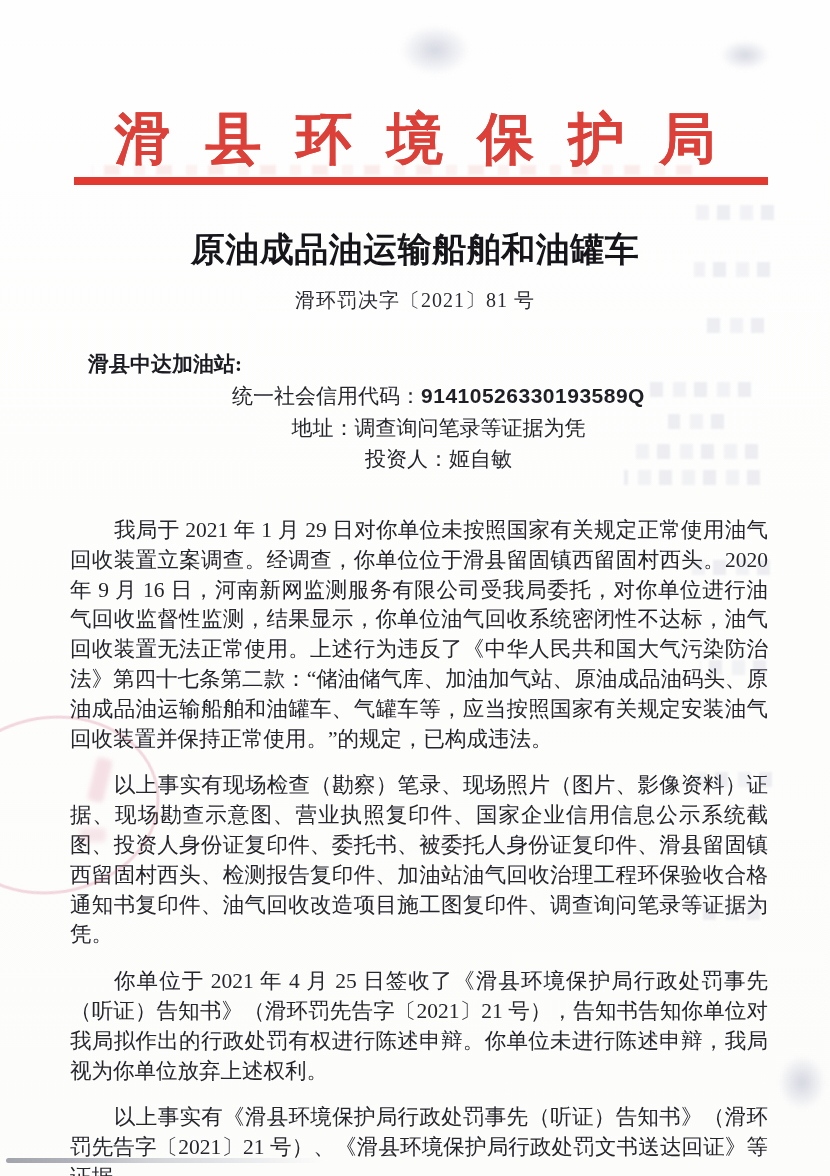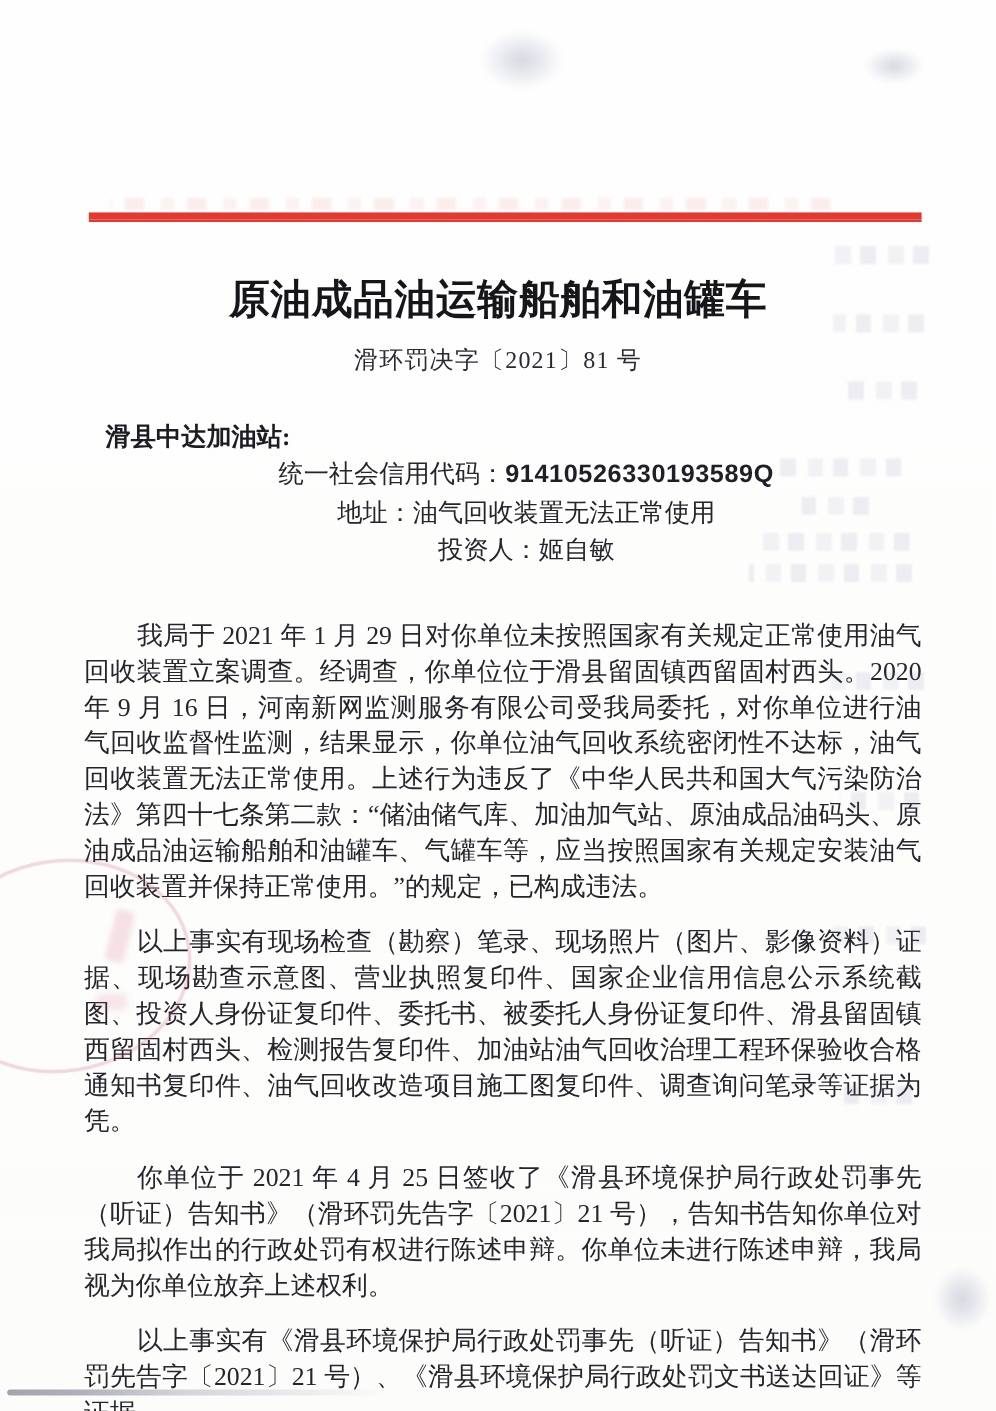--- a/index.html
+++ b/index.html
@@ -158,33 +158,34 @@
     border-radius: 3px;
     filter: blur(0.5px);
     pointer-events: none;
   }
 </style>
 </head>
 <body>
 
 <div class="page">
 
+  <div class="agency">滑县环境保护局</div>
   <div class="red-bleed"></div>
   <div class="red-rule"></div>
 
   <div class="doc-title">原油成品油运输船舶和油罐车</div>
   <div class="doc-number">滑环罚决字〔2021〕81 号</div>
 
   <div class="recipient">
     <div class="recipient-name">滑县中达加油站:</div>
     <div class="recipient-field">
       <span class="field-label">统一社会信用代码：</span><span class="field-value code">91410526330193589Q</span>
     </div>
     <div class="recipient-field">
-      <span class="field-label">地址：</span><span class="field-value">油气回收装置无法正常使用</span>
+      <span class="field-label">地址：</span><span class="field-value">调查询问笔录等证据为凭</span>
     </div>
     <div class="recipient-field">
       <span class="field-label">投资人：</span><span class="field-value">姬自敏</span>
     </div>
   </div>
 
   <div class="body-text">
     <p>我局于 2021 年 1 月 29 日对你单位未按照国家有关规定正常使用油气回收装置立案调查。经调查，你单位位于滑县留固镇西留固村西头。2020 年 9 月 16 日，河南新网监测服务有限公司受我局委托，对你单位进行油气回收监督性监测，结果显示，你单位油气回收系统密闭性不达标，油气回收装置无法正常使用。上述行为违反了《中华人民共和国大气污染防治法》第四十七条第二款：“储油储气库、加油加气站、原油成品油码头、原油成品油运输船舶和油罐车、气罐车等，应当按照国家有关规定安装油气回收装置并保持正常使用。”的规定，已构成违法。</p>
     <p>以上事实有现场检查（勘察）笔录、现场照片（图片、影像资料）证据、现场勘查示意图、营业执照复印件、国家企业信用信息公示系统截图、投资人身份证复印件、委托书、被委托人身份证复印件、滑县留固镇西留固村西头、检测报告复印件、加油站油气回收治理工程环保验收合格通知书复印件、油气回收改造项目施工图复印件、调查询问笔录等证据为凭。</p>
     <p>你单位于 2021 年 4 月 25 日签收了《滑县环境保护局行政处罚事先（听证）告知书》（滑环罚先告字〔2021〕21 号），告知书告知你单位对我局拟作出的行政处罚有权进行陈述申辩。你单位未进行陈述申辩，我局视为你单位放弃上述权利。</p>

